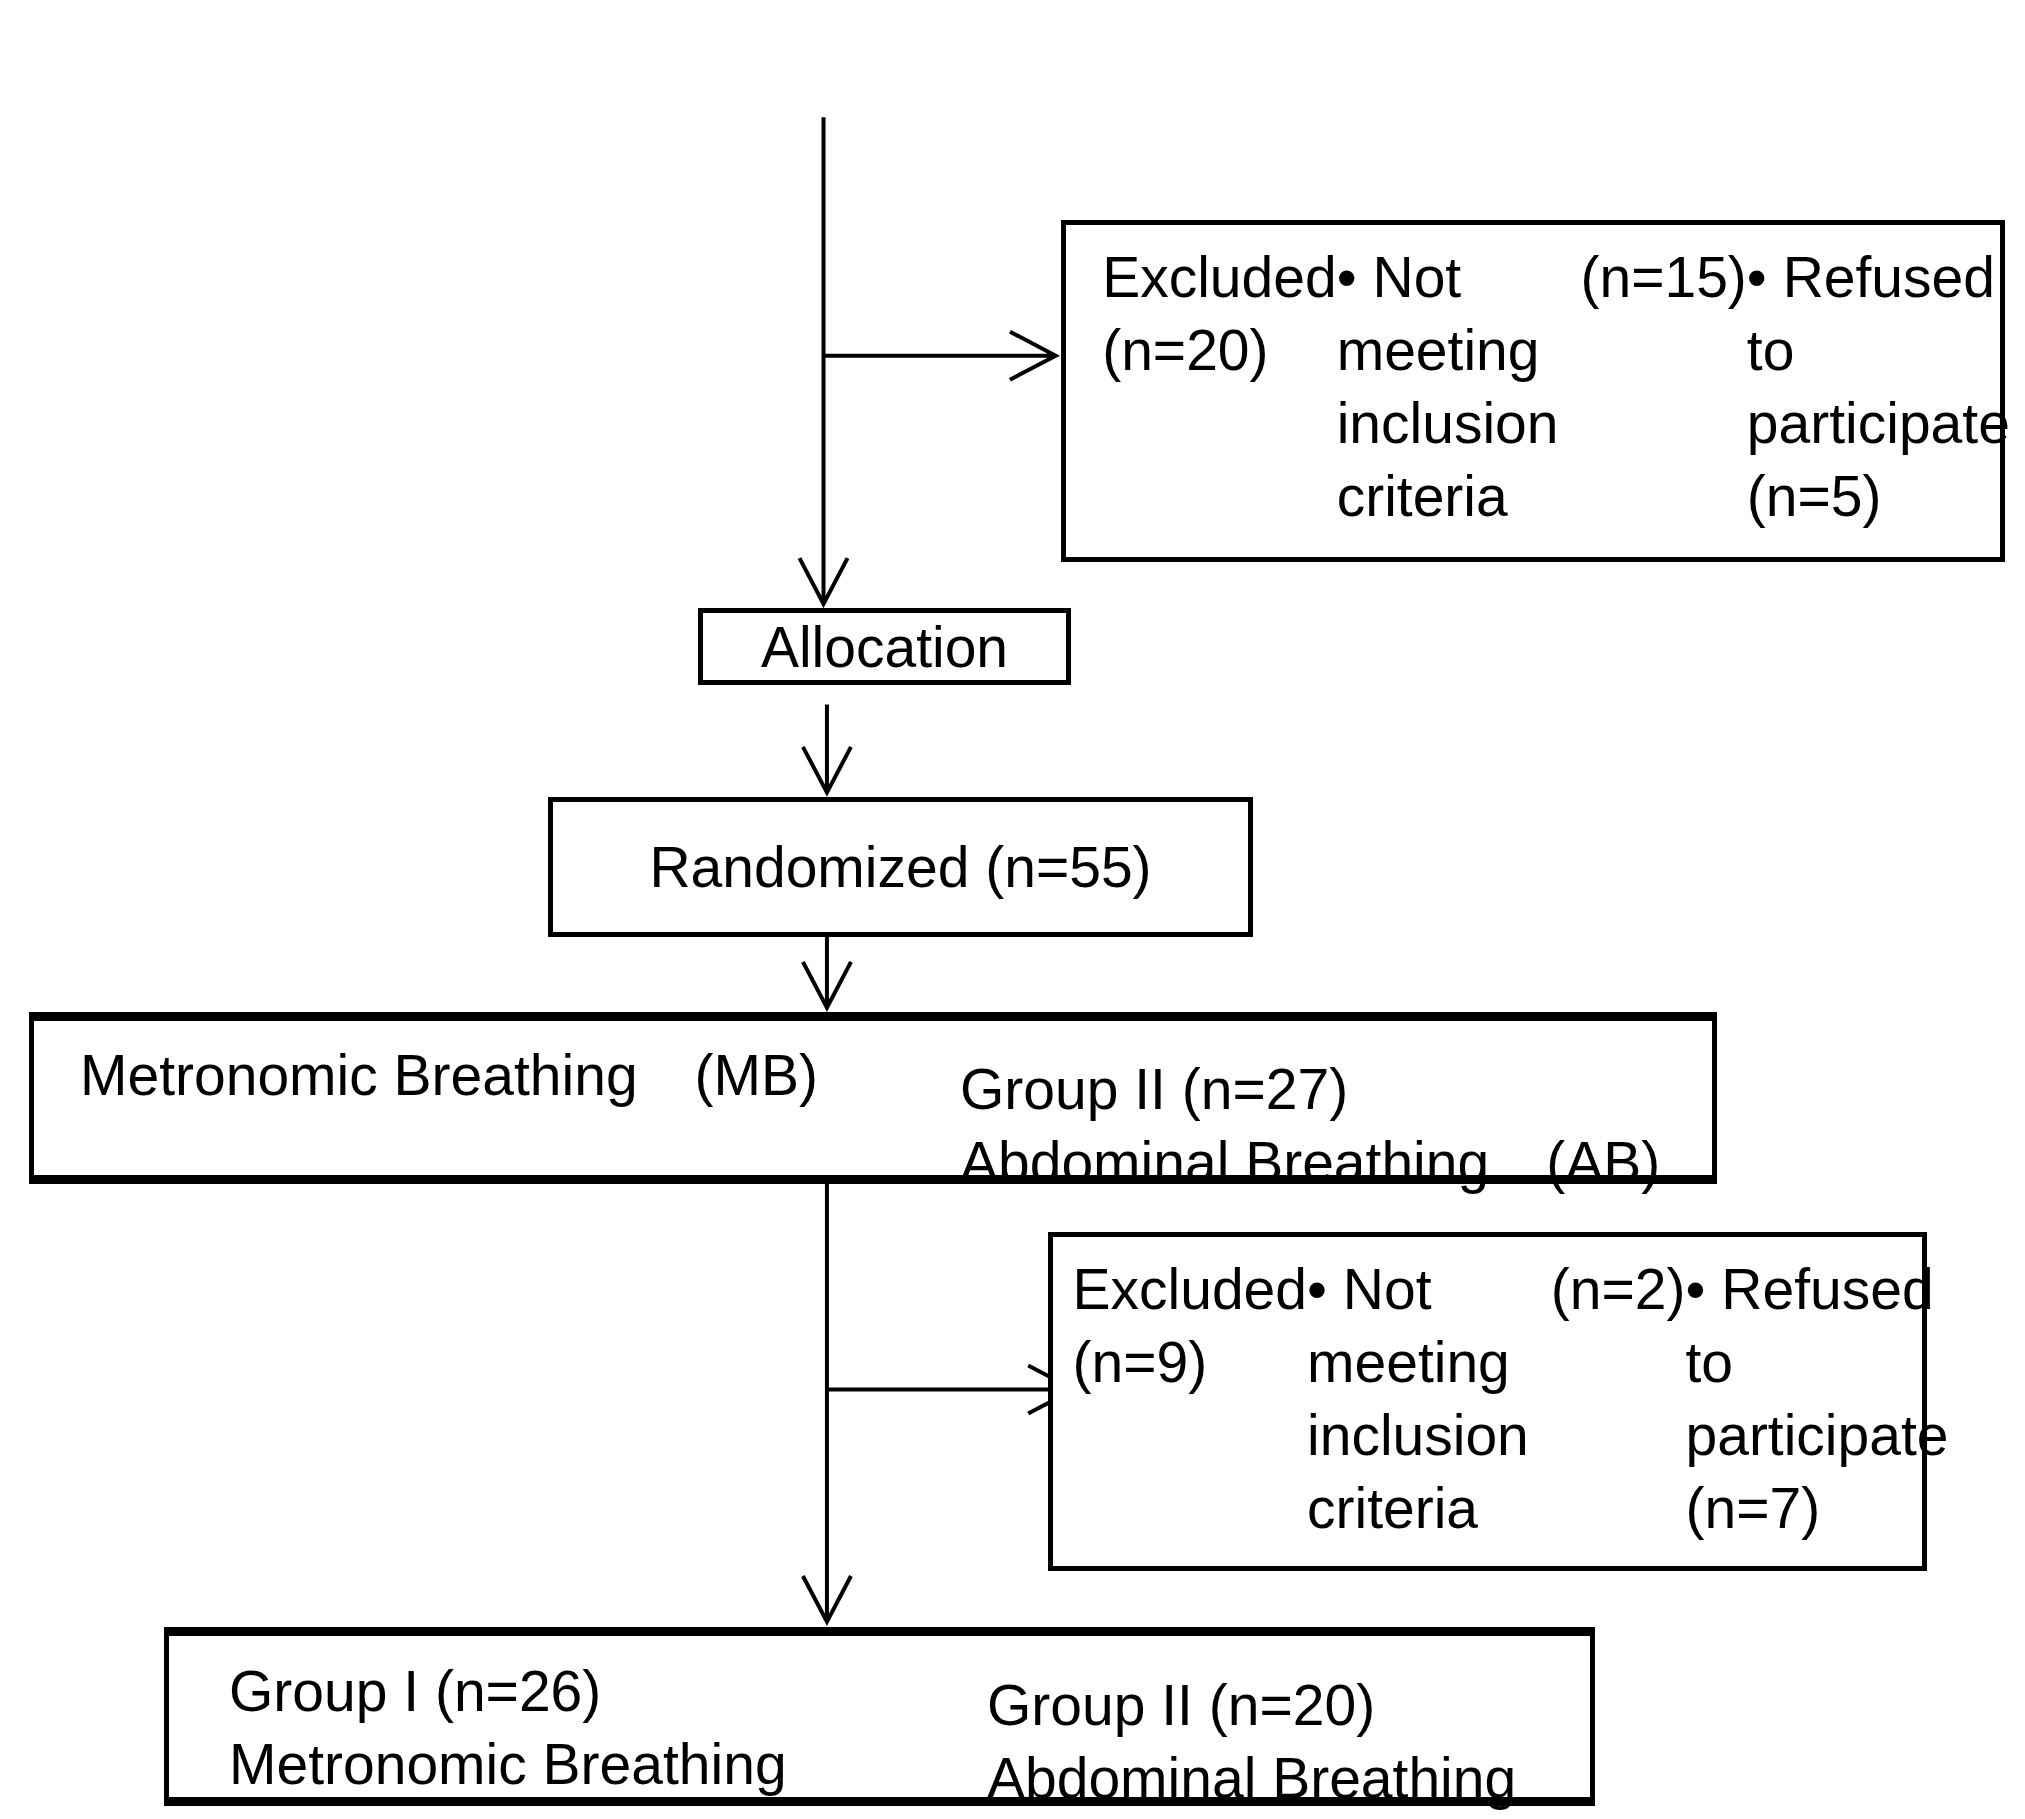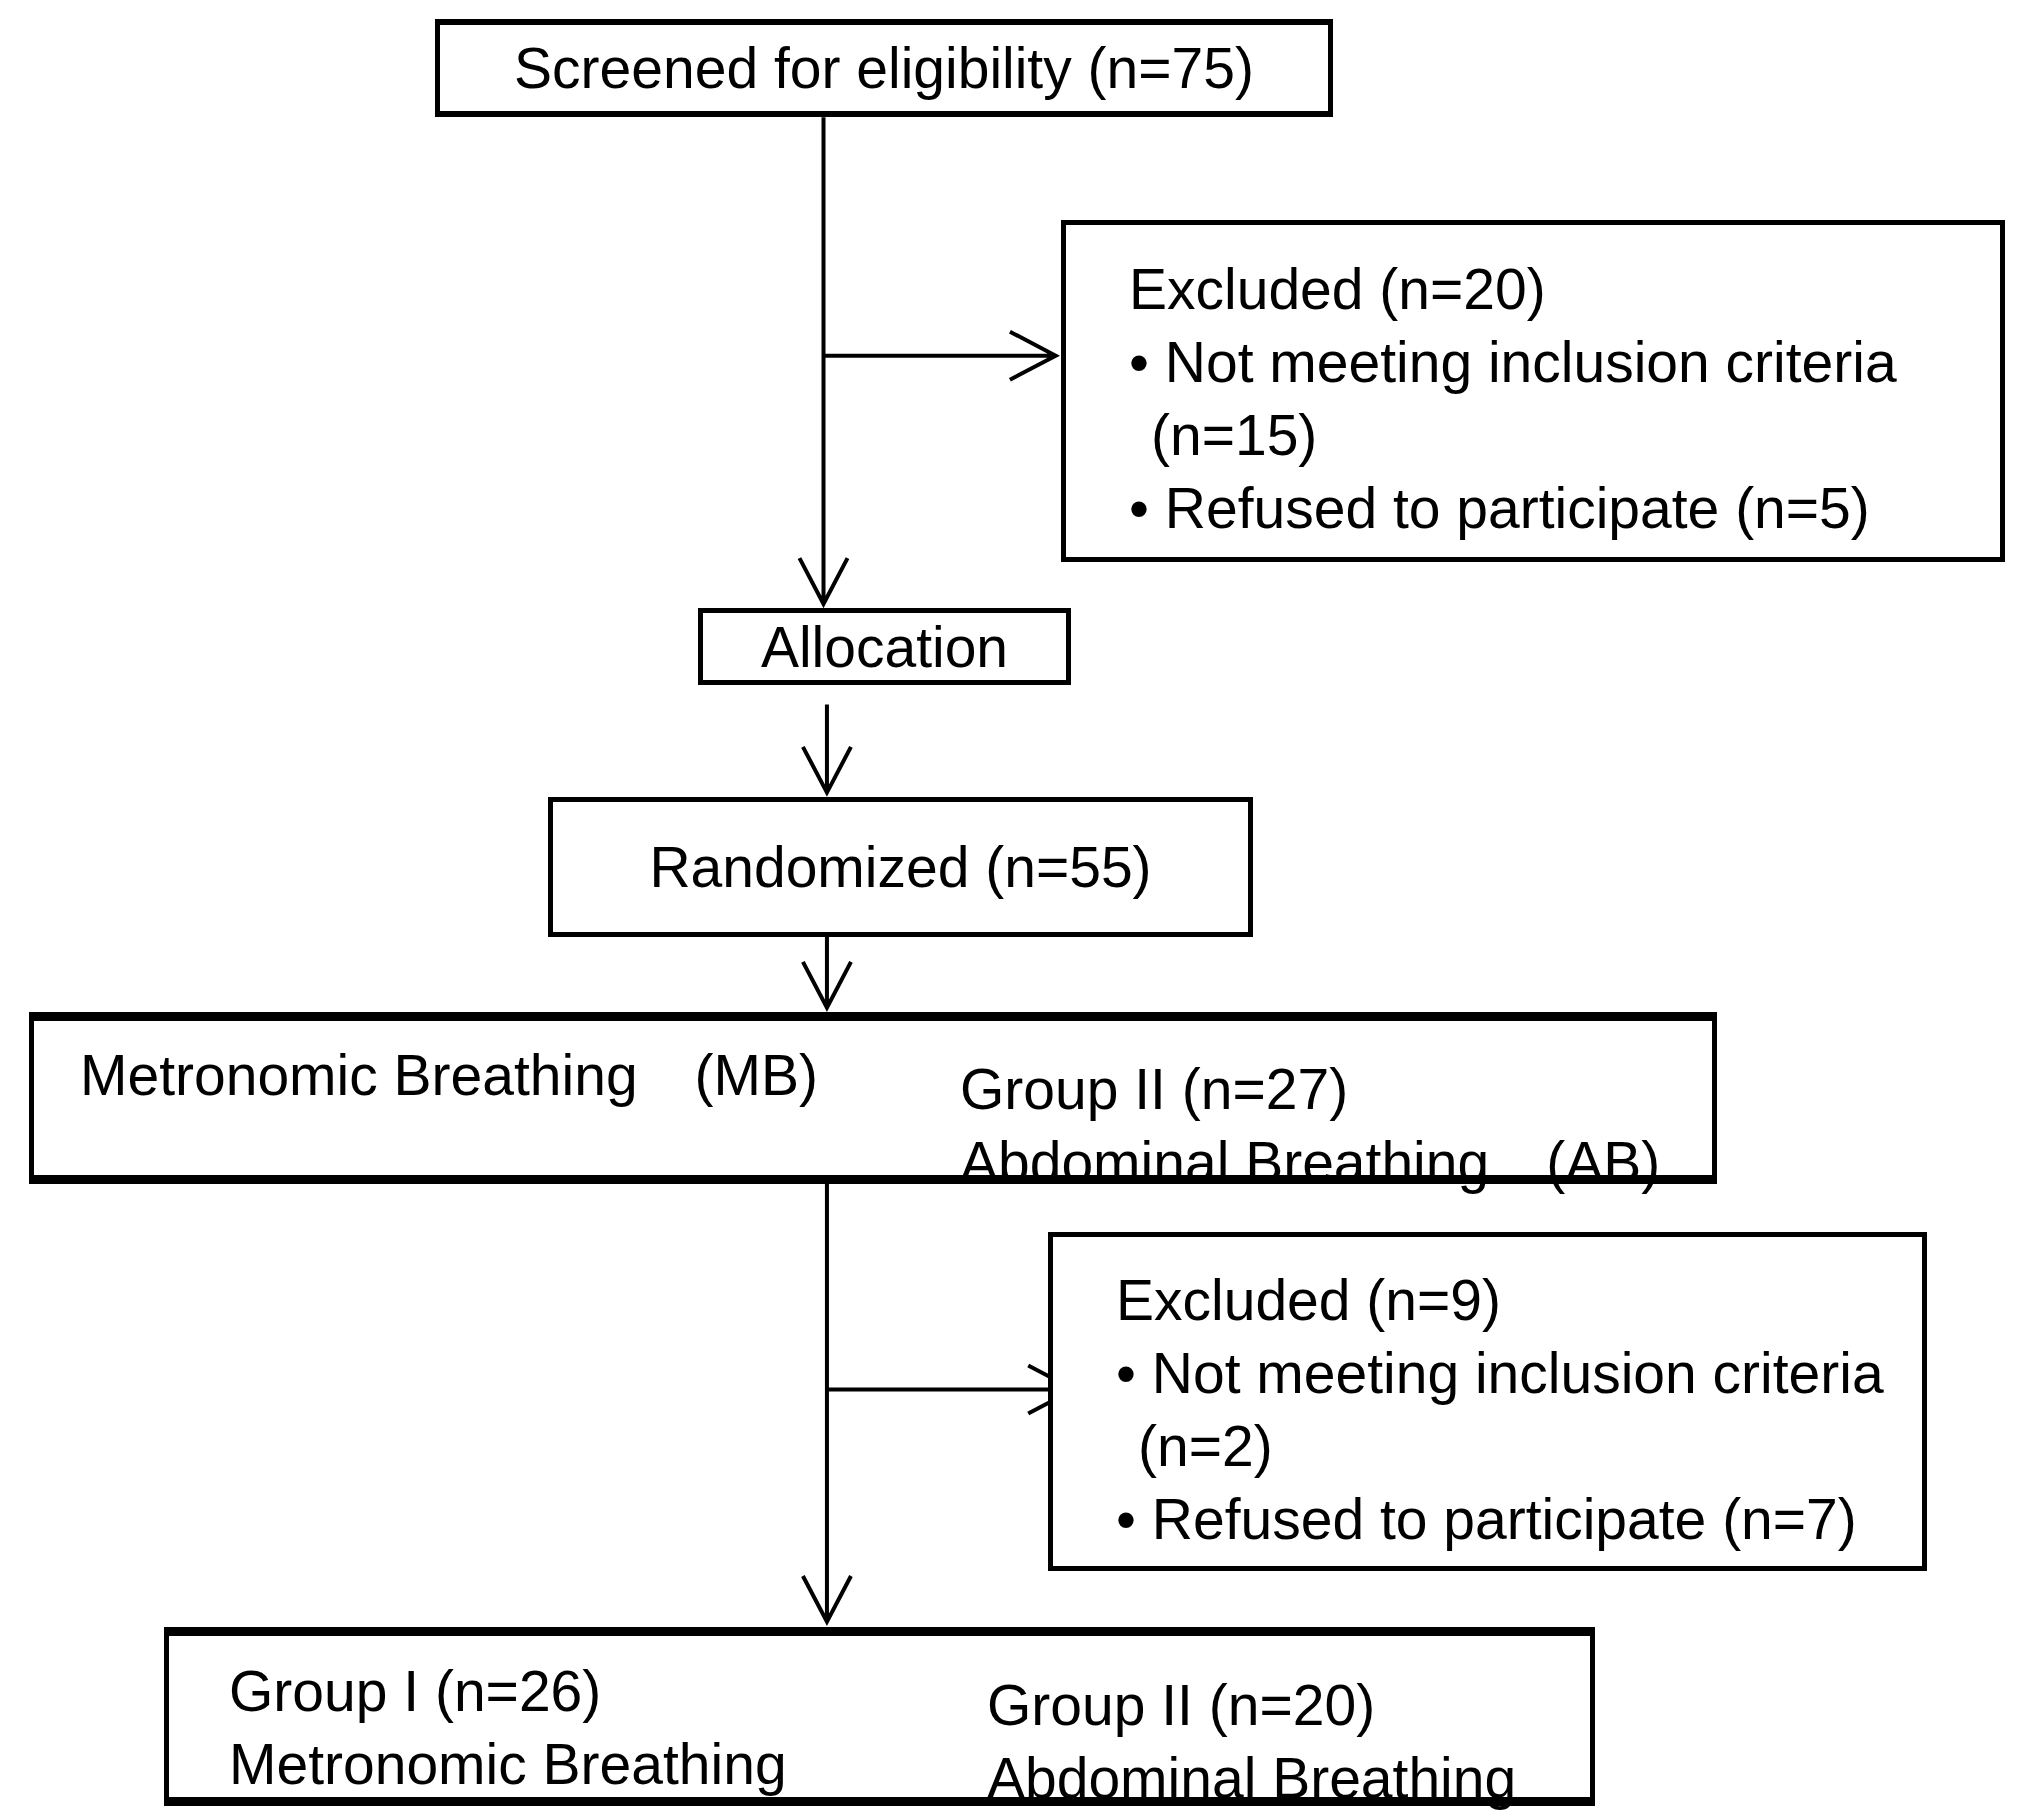--- a/index.html
+++ b/index.html
@@ -23,21 +23,21 @@
     display:flex;
     align-items:center;
     justify-content:center;
     text-align:center;
   }
   .heavy{
     border-width:9.2px 5.7px;
   }
   .vlist{
     display:flex;
-    flex-direction:column;
+    flex-direction:row;
     justify-content:center;
     padding:16px 17px 0 63px;
     line-height:73px;
   }
   .indent{
     padding-left:22px;
   }
   .col{
     position:absolute;
     line-height:73px;
@@ -61,23 +61,20 @@
 
   <svg class="connectors" width="2025" height="1819" viewBox="0 0 3541 3181">
     <path d="M1440 205 L1440 1052 M1398 976 L1440 1056 L1482 976"></path>
     <path d="M1440 622 L1842 622 M1766 580 L1846 622 L1766 664"></path>
     <path d="M1446 1232 L1446 1382 M1404 1306 L1446 1386 L1488 1306"></path>
     <path d="M1446 1621 L1446 1758 M1404 1682 L1446 1762 L1488 1682"></path>
     <path d="M1446 2070 L1446 2832 M1404 2756 L1446 2836 L1488 2756"></path>
     <path d="M1446 2430 L1874 2430 M1798 2388 L1878 2430 L1798 2472"></path>
   </svg>
 
-  <div class="box center" style="left:435px;top:19px;width:898px;height:98px;border-width:6.3px 5.1px;">
-    <span>Screened for eligibility (n=75)</span>
-  </div>
 
   <div class="box vlist" style="left:1061px;top:220px;width:944px;height:342px;">
     <div>Excluded (n=20)</div>
     <div>• Not meeting inclusion criteria</div>
     <div class="indent">(n=15)</div>
     <div>• Refused to participate (n=5)</div>
   </div>
 
   <div class="box center" style="left:698px;top:608px;width:373px;height:77px;">
     <span>Allocation</span>

